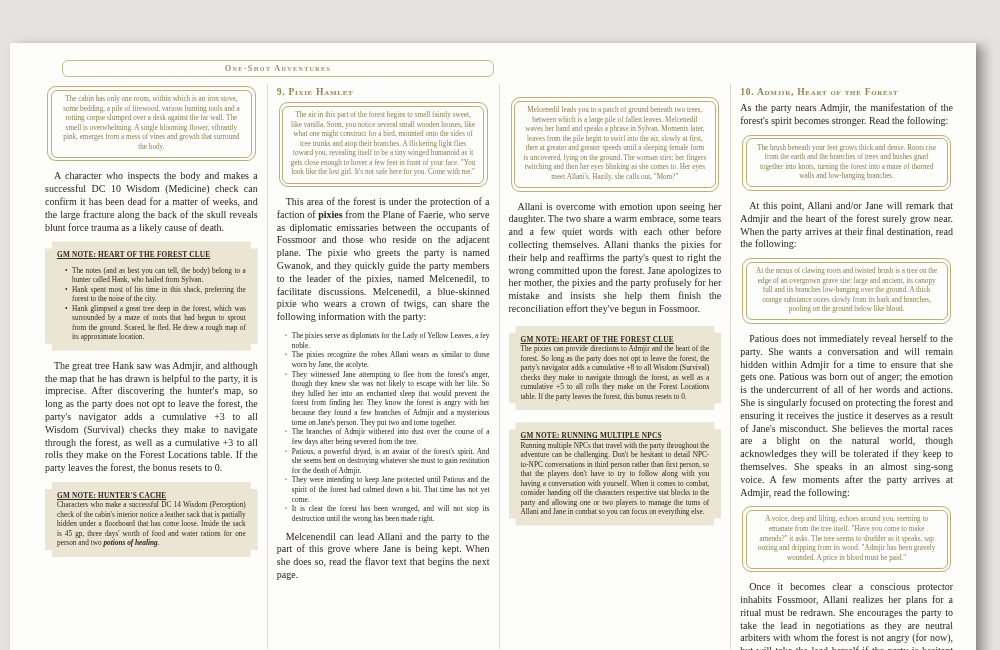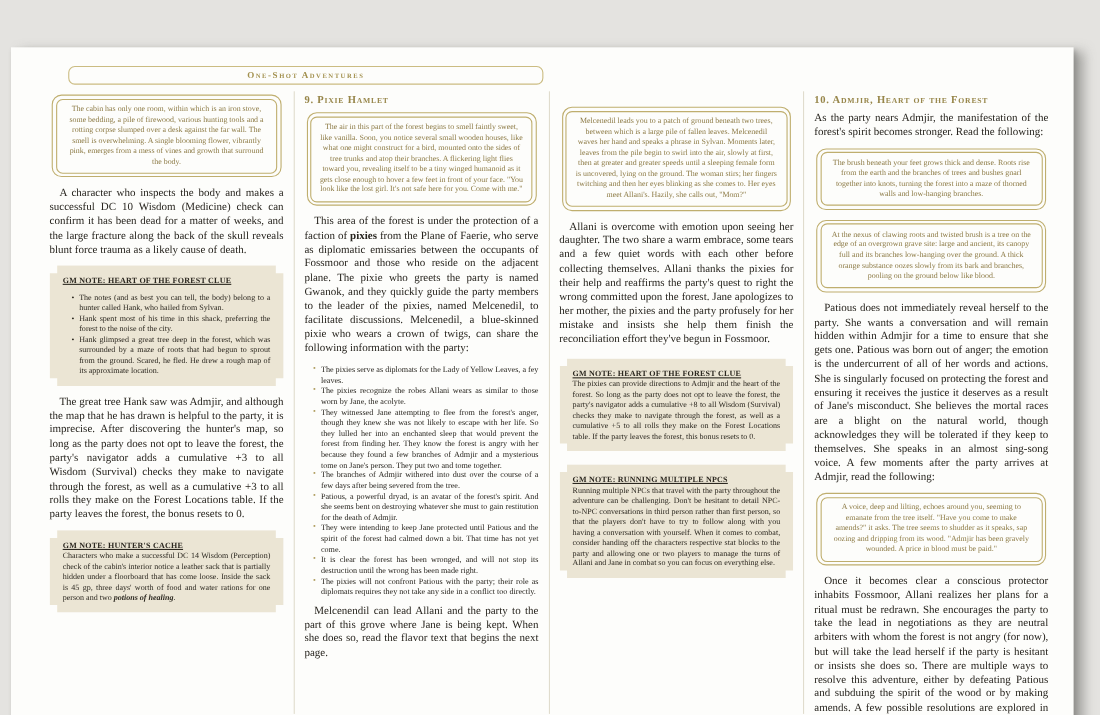--- a/index.html
+++ b/index.html
@@ -113,28 +113,27 @@
       </div>
     </div>
 
     <div class="col">
       <h2 class="sec-heading">9. Pixie Hamlet</h2>
       <div class="flavor">
         <p>The air in this part of the forest begins to smell faintly sweet, like vanilla. Soon, you notice several small wooden houses, like what one might construct for a bird, mounted onto the sides of tree trunks and atop their branches. A flickering light flies toward you, revealing itself to be a tiny winged humanoid as it gets close enough to hover a few feet in front of your face. "You look like the lost girl. It's not safe here for you. Come with me."</p>
       </div>
       <p class="body-p"><span>This area of the forest is under the protection of a faction of </span><span class="b">pixies</span><span> from the Plane of Faerie, who serve as diplomatic emissaries between the occupants of Fossmoor and those who reside on the adjacent plane. The pixie who greets the party is named Gwanok, and they quickly guide the party members to the leader of the pixies, named Melcenedil, to facilitate discussions. Melcenedil, a blue-skinned pixie who wears a crown of twigs, can share the following information with the party:</span></p>
       <ul class="bullets gold">
-        <li>The pixies serve as diplomats for the Lady of Yellow Leaves, a fey leaves.</li>
+        <li>The pixies serve as diplomats for the Lady of Yellow Leaves, a fey noble.</li>
         <li>The pixies recognize the robes Allani wears as similar to those worn by Jane, the acolyte.</li>
         <li>They witnessed Jane attempting to flee from the forest's anger, though they knew she was not likely to escape with her life. So they lulled her into an enchanted sleep that would prevent the forest from finding her. They know the forest is angry with her because they found a few branches of Admjir and a mysterious tome on Jane's person. They put two and tome together.</li>
         <li>The branches of Admjir withered into dust over the course of a few days after being severed from the tree.</li>
         <li>Patious, a powerful dryad, is an avatar of the forest's spirit. And she seems bent on destroying whatever she must to gain restitution for the death of Admjir.</li>
         <li>They were intending to keep Jane protected until Patious and the spirit of the forest had calmed down a bit. That time has not yet come.</li>
         <li>It is clear the forest has been wronged, and will not stop its destruction until the wrong has been made right.</li>
-        <li>The pixies will not confront Patious with the party; their role as diplomats requires they not take any side in a conflict too directly.</li>
       </ul>
       <p class="body-p" style="margin-top:7px">Melcenendil can lead Allani and the party to the part of this grove where Jane is being kept. When she does so, read the flavor text that begins the next page.</p>
     </div>
 
     <div class="col">
       <div class="flavor" style="margin-top:14px">
         <p>Melcenedil leads you to a patch of ground beneath two trees, between which is a large pile of fallen leaves. Melcenedil waves her hand and speaks a phrase in Sylvan. Moments later, leaves from the pile begin to swirl into the air, slowly at first, then at greater and greater speeds until a sleeping female form is uncovered, lying on the ground. The woman stirs; her fingers twitching and then her eyes blinking as she comes to. Her eyes meet Allani's. Hazily, she calls out, "Mom?"</p>
       </div>
       <p class="body-p">Allani is overcome with emotion upon seeing her daughter. The two share a warm embrace, some tears and a few quiet words with each other before collecting themselves. Allani thanks the pixies for their help and reaffirms the party's quest to right the wrong committed upon the forest. Jane apologizes to her mother, the pixies and the party profusely for her mistake and insists she help them finish the reconciliation effort they've begun in Fossmoor.</p>
 
@@ -148,20 +147,21 @@
         <p>Running multiple NPCs that travel with the party throughout the adventure can be challenging. Don't be hesitant to detail NPC-to-NPC conversations in third person rather than first person, so that the players don't have to try to follow along with you having a conversation with yourself. When it comes to combat, consider handing off the characters respective stat blocks to the party and allowing one or two players to manage the turns of Allani and Jane in combat so you can focus on everything else.</p>
       </div>
     </div>
 
     <div class="col">
       <h2 class="sec-heading">10. Admjir, Heart of the Forest</h2>
       <p class="body-p" style="text-indent:0">As the party nears Admjir, the manifestation of the forest's spirit becomes stronger. Read the following:</p>
       <div class="flavor">
         <p>The brush beneath your feet grows thick and dense. Roots rise from the earth and the branches of trees and bushes gnarl together into knots, turning the forest into a maze of thorned walls and low-hanging branches.</p>
       </div>
+      <p class="body-p">At this point, Allani and/or Jane will remark that Admjir and the heart of the forest surely grow near. When the party arrives at their final destination, read the following:</p>
       <div class="flavor">
         <p>At the nexus of clawing roots and twisted brush is a tree on the edge of an overgrown grave site: large and ancient, its canopy full and its branches low-hanging over the ground. A thick orange substance oozes slowly from its bark and branches, pooling on the ground below like blood.</p>
       </div>
       <p class="body-p">Patious does not immediately reveal herself to the party. She wants a conversation and will remain hidden within Admjir for a time to ensure that she gets one. Patious was born out of anger; the emotion is the undercurrent of all of her words and actions. She is singularly focused on protecting the forest and ensuring it receives the justice it deserves as a result of Jane's misconduct. She believes the mortal races are a blight on the natural world, though acknowledges they will be tolerated if they keep to themselves. She speaks in an almost sing-song voice. A few moments after the party arrives at Admjir, read the following:</p>
       <div class="flavor">
         <p>A voice, deep and lilting, echoes around you, seeming to emanate from the tree itself. "Have you come to make amends?" it asks. The tree seems to shudder as it speaks, sap oozing and dripping from its wood. "Admjir has been gravely wounded. A price in blood must be paid."</p>
       </div>
       <p class="body-p">Once it becomes clear a conscious protector inhabits Fossmoor, Allani realizes her plans for a ritual must be redrawn. She encourages the party to take the lead in negotiations as they are neutral arbiters with whom the forest is not angry (for now), but will take the lead herself if the party is hesitant or insists she does so. There are multiple ways to resolve this adventure, either by defeating Patious and subduing the spirit of the wood or by making amends. A few possible resolutions are explored in the next part of this adventure.</p>
     </div>
 

